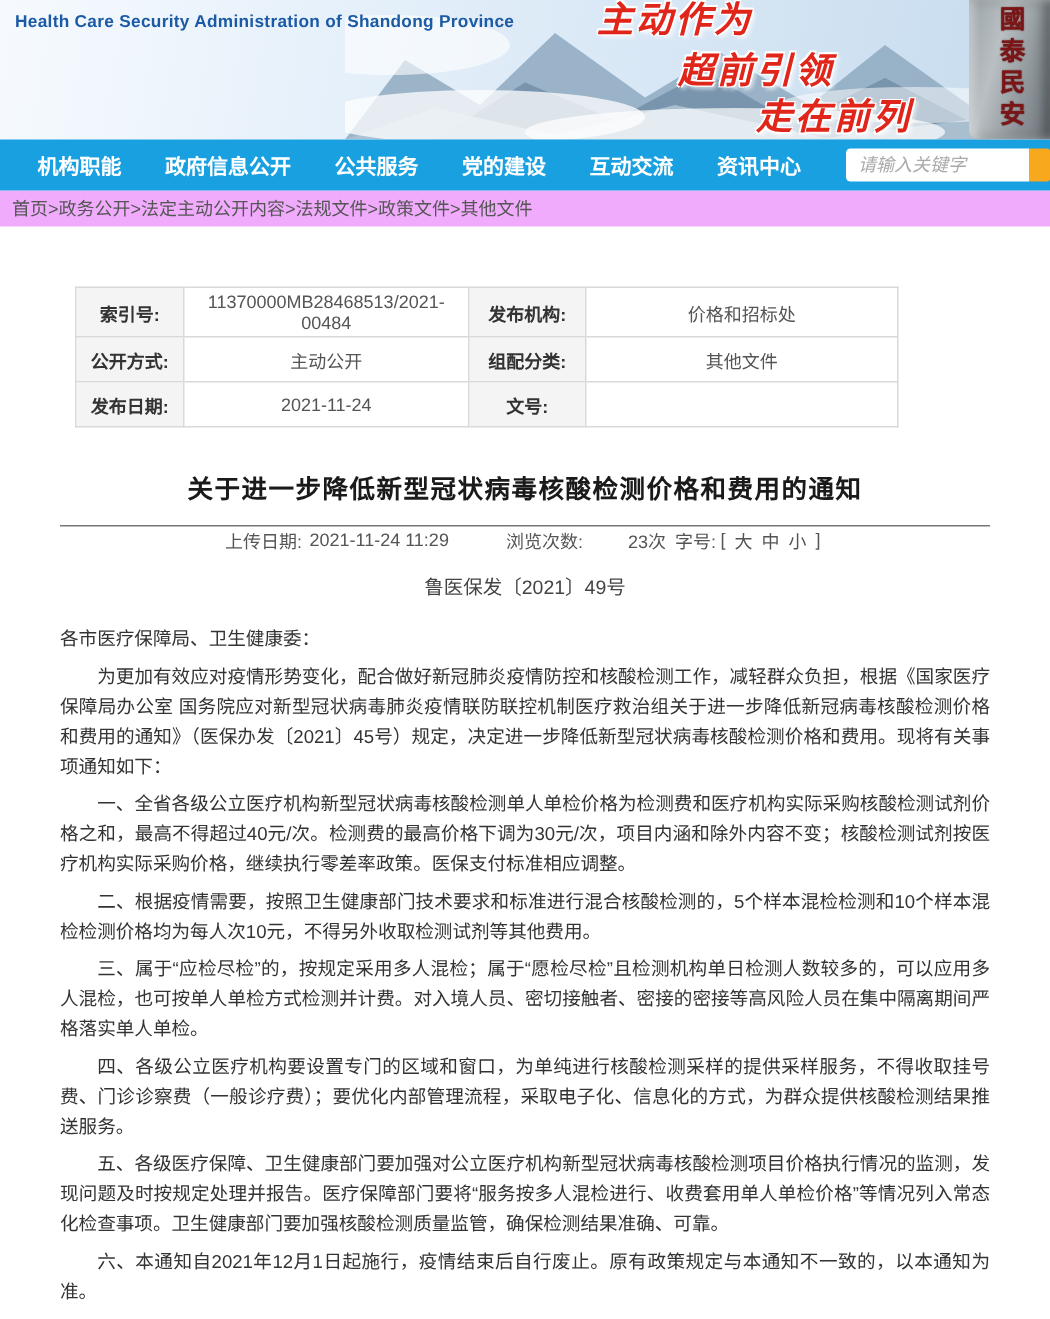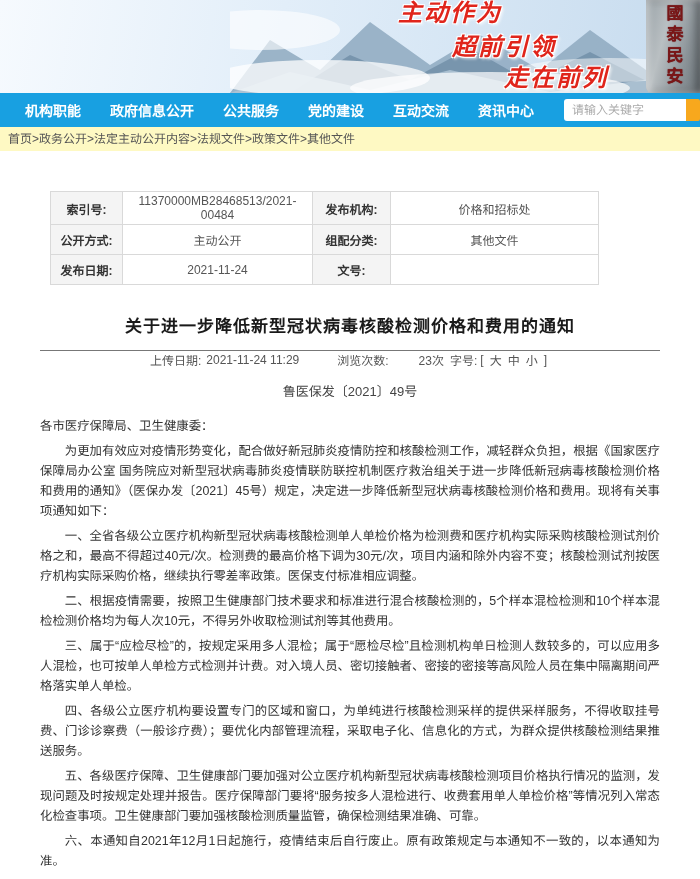--- a/index.html
+++ b/index.html
@@ -46,30 +46,30 @@
     height:34px; background:#18a0e1; display:flex; align-items:center;
     padding-left:25px; position:relative;
   }
   .nav-item{
     color:#fff; font-size:14px; font-weight:bold; text-decoration:none;
     margin-right:29px; white-space:nowrap; cursor:pointer;font-family:Liberation Serif, serif;
   }
   .nav-search{ margin-left:auto; display:flex; align-items:center; height:34px; }
   .nav-search input{
     width:122px; height:22px; border:none; border-radius:3px 0 0 3px;
-    padding:0 8px; font-size:12px; color:#333; outline:none; background:#fff;
+    padding:0 8px; font-size:12px; color:#333; outline:none; background:#fff;font-style:italic;
   }
   .nav-search input::placeholder{ color:#aaa; }
   .search-btn{
     width:14px; height:22px; border:none; background:#f8a81d; cursor:pointer; border-radius:0 2px 2px 0;
   }
 
   
   .breadcrumb{
-    height:24px; line-height:24px; background:#fef9c3; font-size:12px; color:#555;
+    height:24px; line-height:24px; background:#f0abfc; font-size:12px; color:#555;
     padding-left:8px; cursor:pointer;
   }
 
   
   main{ padding:0 40px 20px; }
 
   table.info-table{
     border-collapse:collapse; margin:40px 5px 0 10px; width:549px; table-layout:fixed;
   }
   .info-table th,.info-table td{
@@ -112,20 +112,21 @@
       <polygon points="0,93 40,40 90,70 140,22 200,65 250,35 310,70 360,30 430,80 430,93" fill="#8ea9bf" opacity="0.85"></polygon>
       <polygon points="60,93 120,55 180,80 240,48 300,82 360,52 430,88 430,93" fill="#6f8da6" opacity="0.8"></polygon>
       <polygon points="0,93 60,72 140,90 220,70 320,92 430,78 430,93" fill="#aec3d4" opacity="0.9"></polygon>
       <ellipse cx="90" cy="78" rx="110" ry="18" fill="#ffffff" opacity="0.75"></ellipse>
       <ellipse cx="260" cy="88" rx="140" ry="16" fill="#ffffff" opacity="0.7"></ellipse>
       <ellipse cx="380" cy="70" rx="90" ry="12" fill="#ffffff" opacity="0.5"></ellipse>
       <ellipse cx="30" cy="30" rx="80" ry="20" fill="#ffffff" opacity="0.6"></ellipse>
     </svg>
 
     <div class="brand">
+      <div class="sub">Health Care Security Administration of Shandong Province</div>
     </div>
 
     <div class="slogan s1">主动作为</div>
     <div class="slogan s2">超前引领</div>
     <div class="slogan s3">走在前列</div>
 
     <div class="stone">
       <span class="stone-text">國泰民安</span>
     </div>
   </header>

